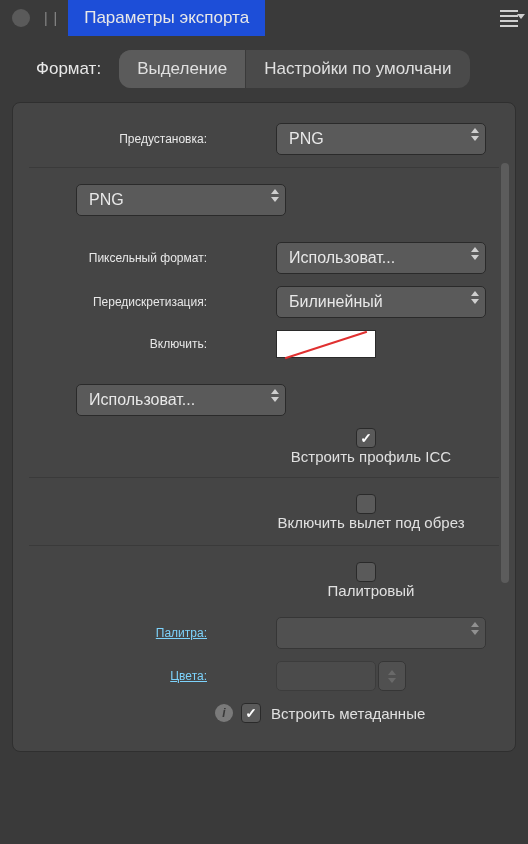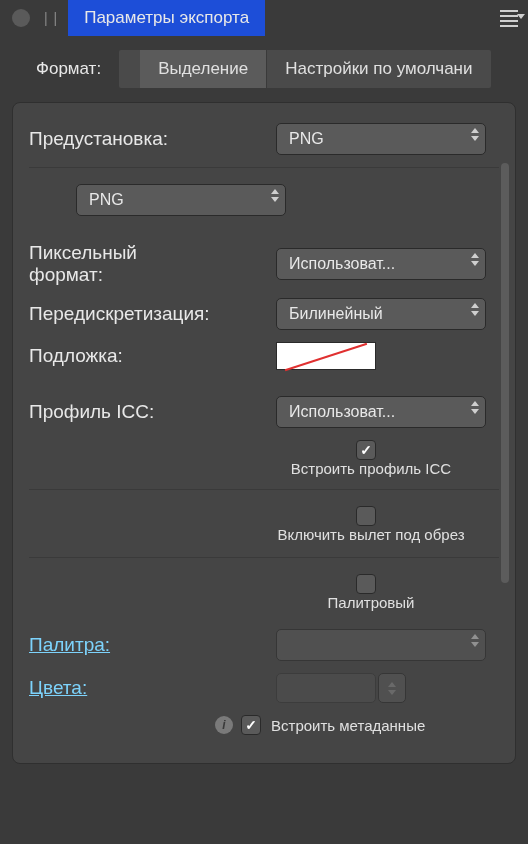--- a/index.html
+++ b/index.html
@@ -10,30 +10,30 @@
 .close-dot::before { content: ""; }
 .pipes { color: #888; margin: 0 10px 0 14px; font-size: 14px; letter-spacing: 1px; }
 .tab { background: #1d4ed8; padding: 8px 16px; color: #e8e8e8; font-size: 17px; }
 .spacer { flex: 1; }
 .menu-icon { margin-right: 10px; display: flex; flex-direction: column; gap: 3px; position: relative; }
 .menu-icon span { display: block; width: 18px; height: 2px; background: #cfcfcf; }
 .menu-icon .chev { position: absolute; right: -7px; top: 4px; width: 0; height: 0; border-left: 4px solid transparent; border-right: 4px solid transparent; border-top: 5px solid #cfcfcf; }
 
 .mode-row { display: flex; align-items: center; padding: 14px 0 14px 36px; }
 .mode-label { font-size: 17px; color: #e8e8e8; margin-right: 18px; }
-.segment { display: flex; background: #4a4a4a; border-radius: 2px; overflow: hidden; padding-left: 21px; }
+.segment { display: flex; background: #4a4a4a; border-radius: 12px; overflow: hidden; }
 .segment .seg { padding: 9px 18px; font-size: 17px; color: #e0e0e0; border-right: 1px solid #3a3a3a; }
 .segment .seg:last-child { border-right: none; }
 .segment .seg.active { background: #5b5b5b; }
 
 .panel-wrap { padding: 0 12px; }
 .panel { background: #454545; border: 1px solid #2f2f2f; border-radius: 8px; padding: 20px 16px 28px 16px; position: relative; }
 
 .field-row { display: flex; align-items: center; margin-bottom: 12px; }
-.field-label { width: 200px; text-align: left; padding-right: 22px; font-size: 19px; color: #e8e8e8; }
+.field-label { width: 200px; text-align: right; padding-right: 22px; font-size: 12px; color: #e8e8e8; }
 .field-label.dim { color: #7dd3fc; text-decoration: underline; }
 .field-control { flex: 1; margin-left: 47px; }
 
 .select { background: #5a5a5a; border: 1px solid #2a2a2a; border-radius: 5px; height: 32px; display: flex; align-items: center; padding: 0 28px 0 12px; position: relative; color: #e8e8e8; font-size: 16px; width: 210px; }
 .select.dim { color: #777; }
 .select .arrows { position: absolute; right: 6px; top: 4px; display: flex; flex-direction: column; gap: 3px; }
 .select .arrows::before { content: ""; width: 0; height: 0; border-left: 4px solid transparent; border-right: 4px solid transparent; border-bottom: 5px solid #cfcfcf; }
 .select .arrows::after { content: ""; width: 0; height: 0; border-left: 4px solid transparent; border-right: 4px solid transparent; border-top: 5px solid #cfcfcf; }
 
 .divider { height: 1px; background: #3a3a3a; margin: 12px 0 16px 0; }
@@ -123,30 +123,29 @@
     <div class="field-label">Передискретизация:</div>
     <div class="field-control">
       <div class="select">
         <span>Билинейный</span>
         <div class="arrows"></div>
       </div>
     </div>
   </div>
 
   <div class="field-row">
-    <div class="field-label">Подложка:</div>
+    <div class="field-label">Включить:</div>
     <div class="field-control">
       <div class="swatch"></div>
     </div>
   </div>
 
   <div style="height:14px"></div>
 
   <div class="field-row">
-    <div class="field-label">Профиль ICC:</div>
     <div class="field-control">
       <div class="select">
         <span>Использоват...</span>
         <div class="arrows"></div>
       </div>
     </div>
   </div>
 
   <div class="check-row">
     <div class="checkbox checked"></div>

